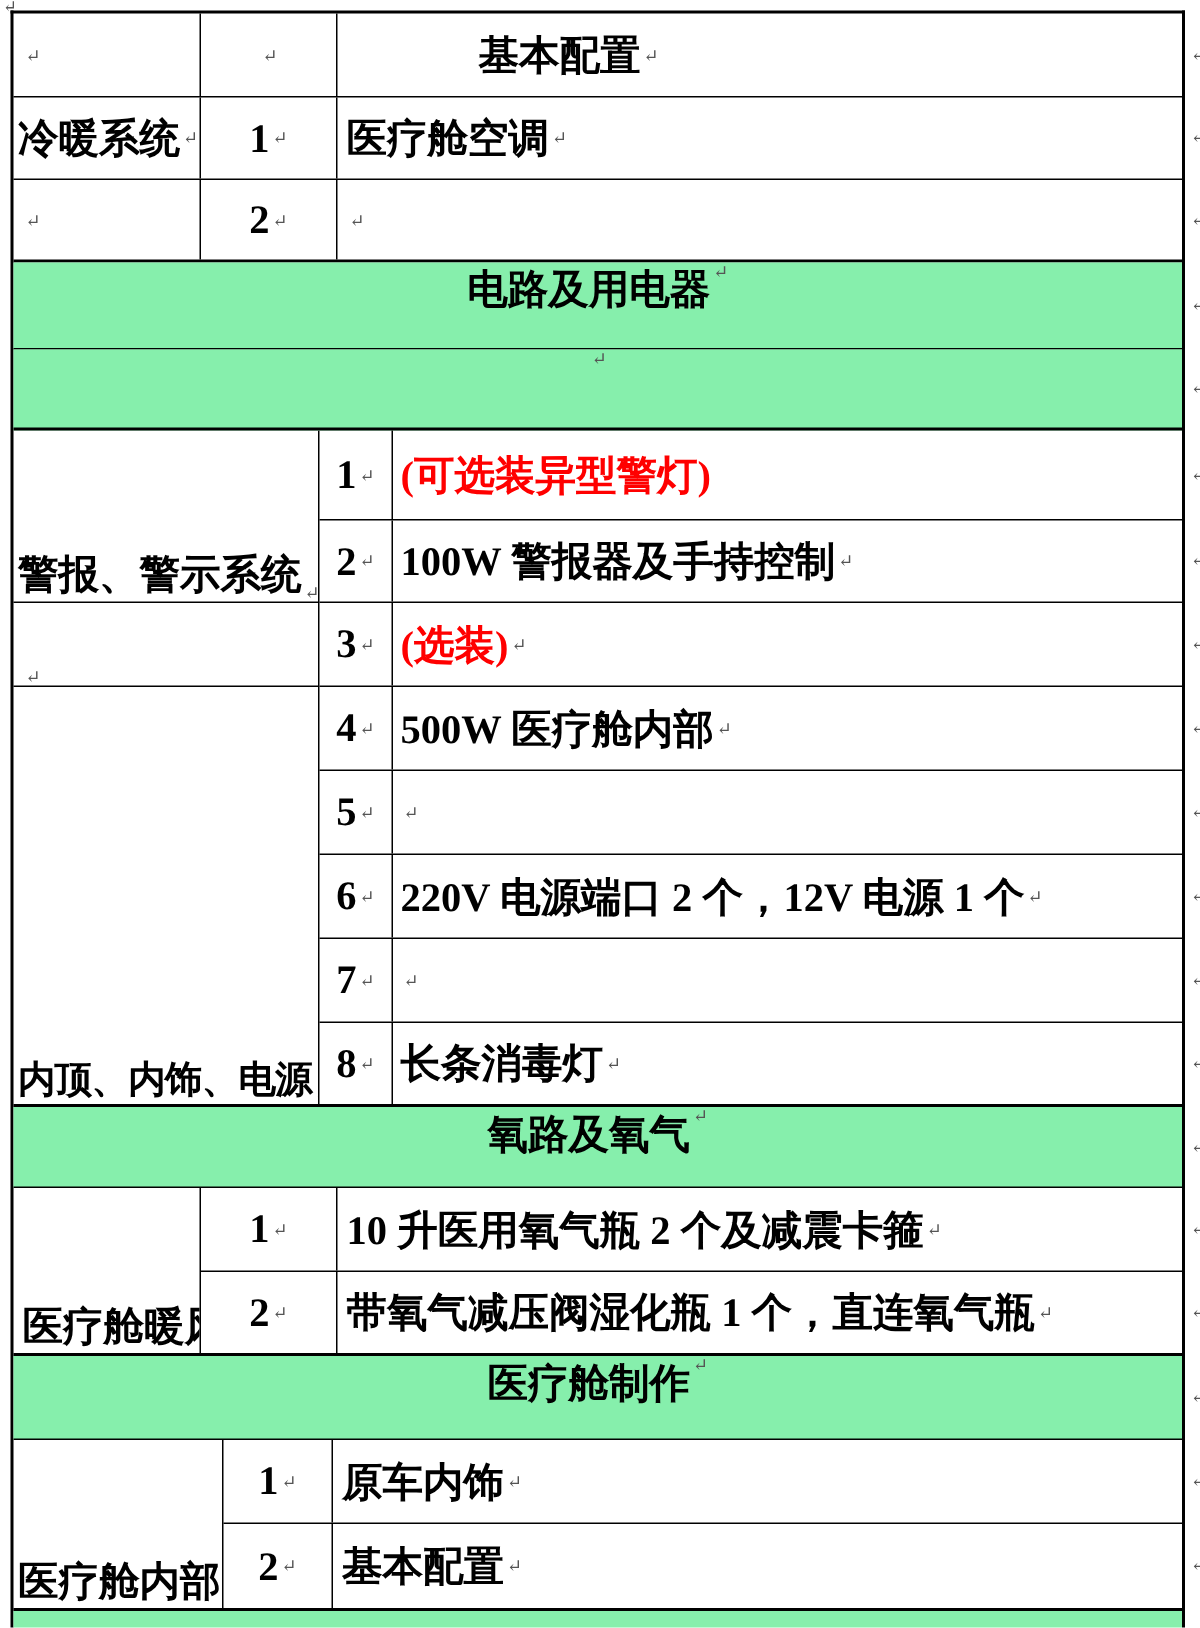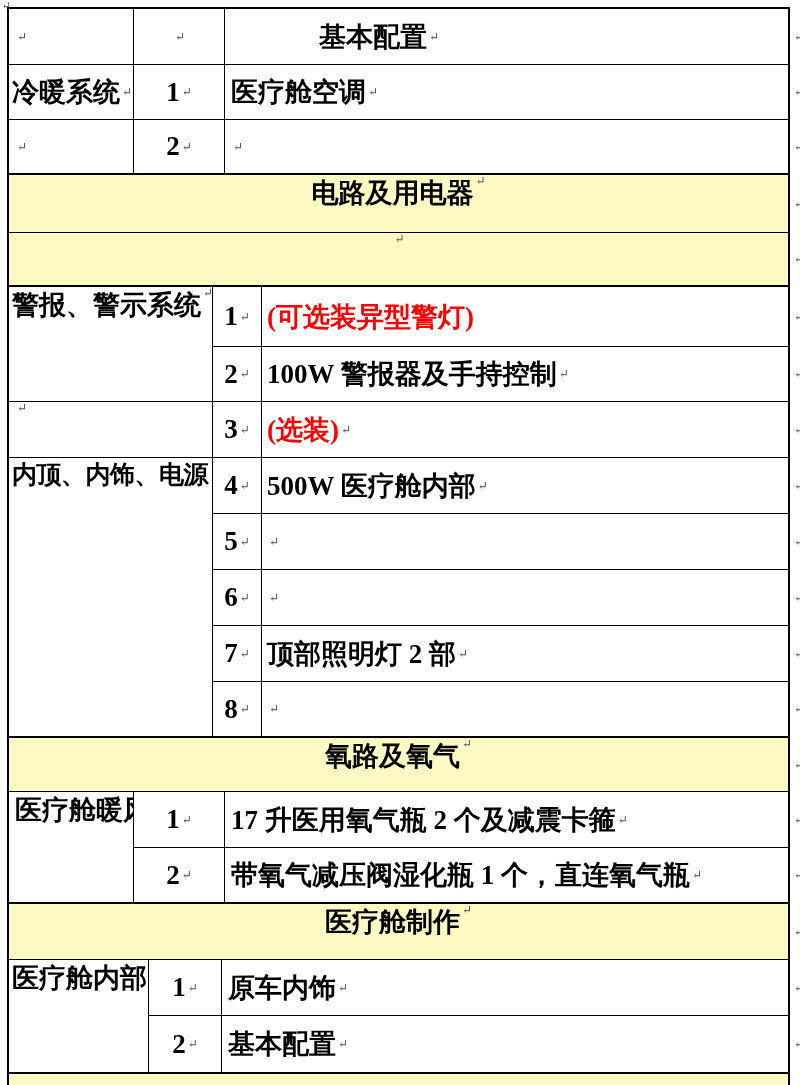--- a/index.html
+++ b/index.html
@@ -13,34 +13,34 @@
     position:absolute;left:7px;top:7px;width:783px;
     border:2px solid #000;border-bottom:none;box-sizing:border-box;
   }
   .sec{box-sizing:border-box}
   .hsec{display:flex}
   .row{display:flex;position:relative;flex-shrink:0;box-sizing:border-box;min-width:0}
   .bb1{border-bottom:1px solid #000}
   .bb2{border-bottom:2px solid #000}
   .cell{box-sizing:border-box;display:flex;align-items:center;overflow:hidden;white-space:nowrap;flex-shrink:0;min-width:0}
   .bcol{display:flex;flex-direction:column;box-sizing:border-box;flex-shrink:0;min-width:0}
-  .g{display:flex;align-items:flex-start;box-sizing:border-box;overflow:hidden;white-space:nowrap;flex-shrink:0}
+  .g{display:flex;align-items:flex-end;box-sizing:border-box;overflow:hidden;white-space:nowrap;flex-shrink:0}
   .vr{border-right:1px solid #000}
   .fill{flex:1 1 auto}
   .w125{width:125px}.w91{width:91px}.w204{width:204px}.w49{width:49px}.w143{width:140px}.w73{width:73px}
   .h13{height:13px}.h53{height:53px}.h54{height:54px}.h55{height:55px}.h56{height:56px}.h58{height:58px}.h60{height:60px}
   .gh115{height:115px}.gh278{height:278px}
   .num{justify-content:center}
   .item{padding-left:6px}
   .itemB{padding-left:5px}
   .glabel{padding-left:3px}
   .pl6{padding-left:6px}
   .pl94{padding-left:94px}
   .center{justify-content:center}
-  .blue{background:#fef9c3}
+  .blue{background:#86efac}
   .red{color:#ff0000}
   .tight{font-size:25px;letter-spacing:-0.5px}
   .p{font-size:12px;color:#555;font-weight:normal;margin-left:2px;line-height:1;flex-shrink:0}
   .rm::after{
     content:"↵";position:absolute;right:-16px;top:50%;transform:translateY(-50%);
     font-size:12px;font-weight:normal;color:#555;
   }
   .corner{position:absolute;left:0;top:0;font-size:11px;color:#555;font-weight:normal}
 </style>
 </head>
@@ -162,39 +162,40 @@
         <div class="cell fill itemB">
             <span class="p">↵</span>
         </div>
       </div>
       <div class="row bb1 h56 rm">
         <div class="cell vr w49 num">
             <span>6</span>
             <span class="p">↵</span>
           </div>
         <div class="cell fill itemB">
+          <span>220V 电源端口 2 个，12V 电源 1 个</span>
             <span class="p">↵</span>
         </div>
       </div>
       <div class="row bb1 h56 rm">
         <div class="cell vr w49 num">
             <span>7</span>
             <span class="p">↵</span>
           </div>
         <div class="cell fill itemB">
-          <span>顶部照明灯 2 部</span>
             <span class="p">↵</span>
         </div>
       </div>
       <div class="row h54 rm">
         <div class="cell vr w49 num">
             <span>8</span>
             <span class="p">↵</span>
           </div>
         <div class="cell fill itemB">
+          <span>长条消毒灯</span>
             <span class="p">↵</span>
         </div>
       </div>
     </div>
   </div>
 
   <div class="row blue bb1 h54 rm center">
     <span>氧路及氧气</span>
       <span class="p">↵</span>
   </div>
@@ -204,21 +205,21 @@
       <span>医疗舱暖风</span>
         <span class="p">↵</span>
     </div>
     <div class="bcol fill">
       <div class="row bb1 h56 rm">
         <div class="cell vr w91 num">
             <span>1</span>
             <span class="p">↵</span>
           </div>
         <div class="cell fill item">
-          <span>17 升医用氧气瓶 2 个及减震卡箍</span>
+          <span>10 升医用氧气瓶 2 个及减震卡箍</span>
             <span class="p">↵</span>
         </div>
       </div>
       <div class="row h54 rm">
         <div class="cell vr w91 num">
             <span>2</span>
             <span class="p">↵</span>
           </div>
         <div class="cell fill item">
           <span>带氧气减压阀湿化瓶 1 个，直连氧气瓶</span>

